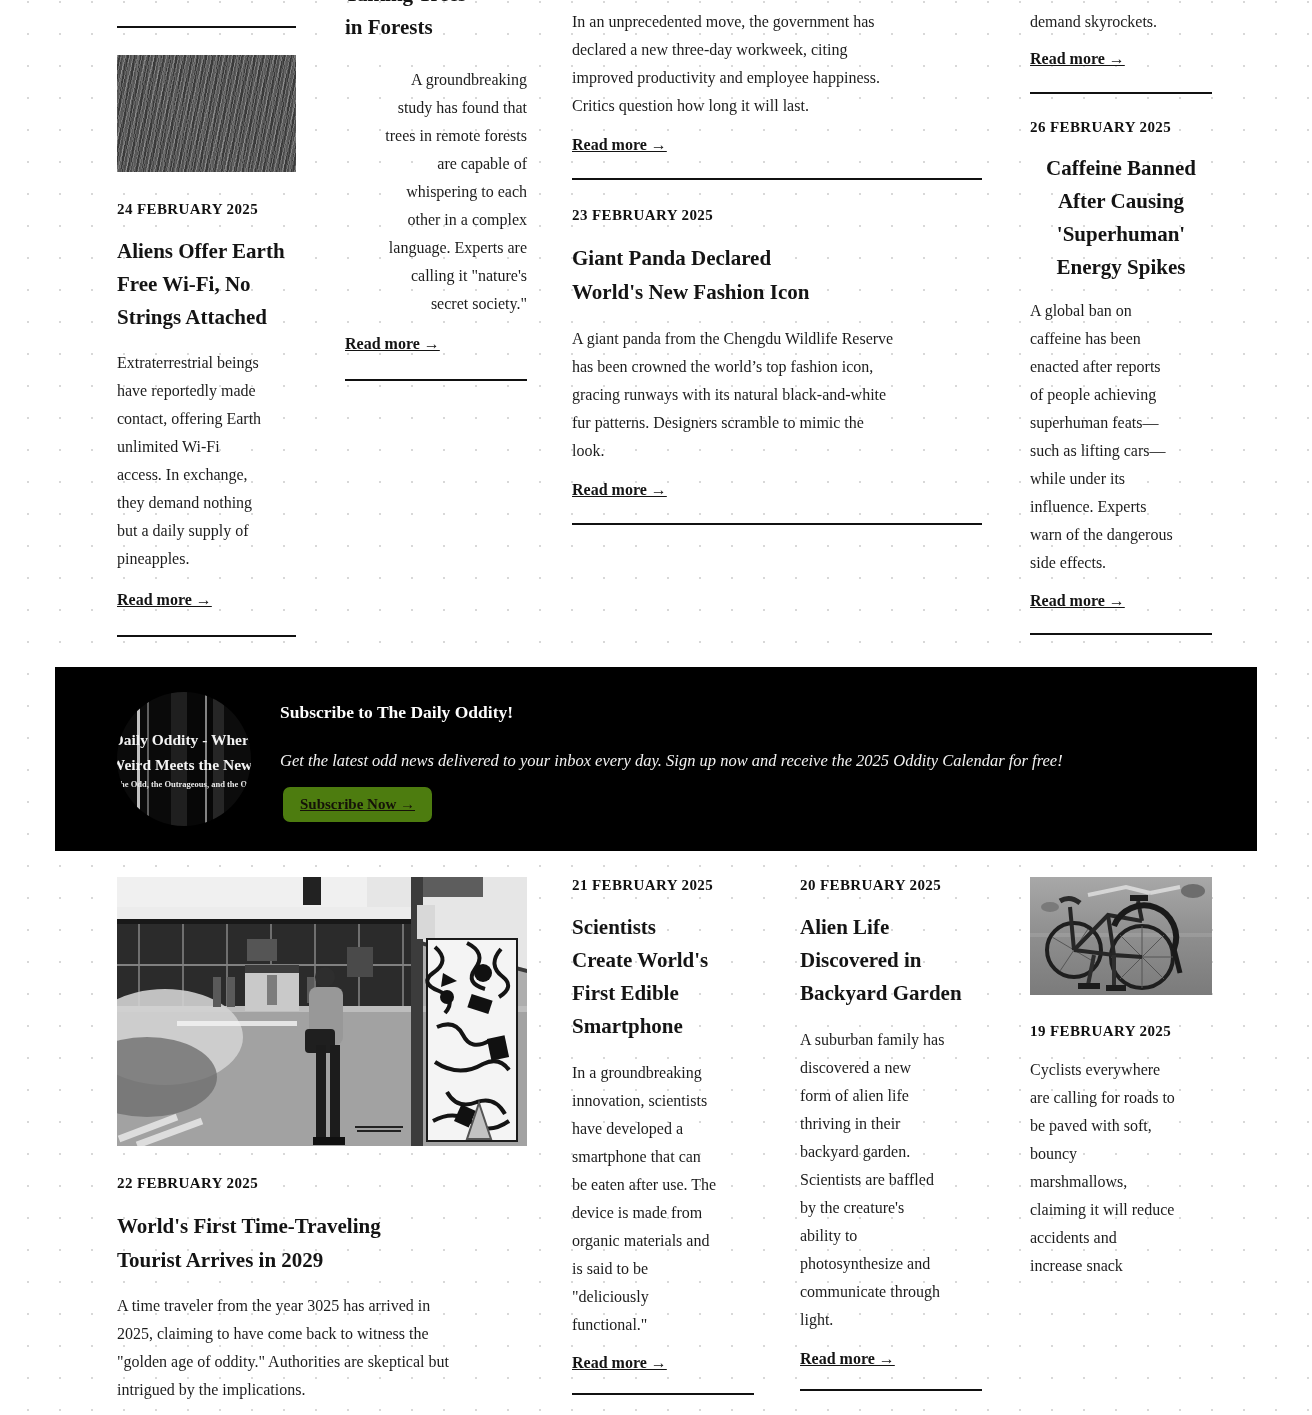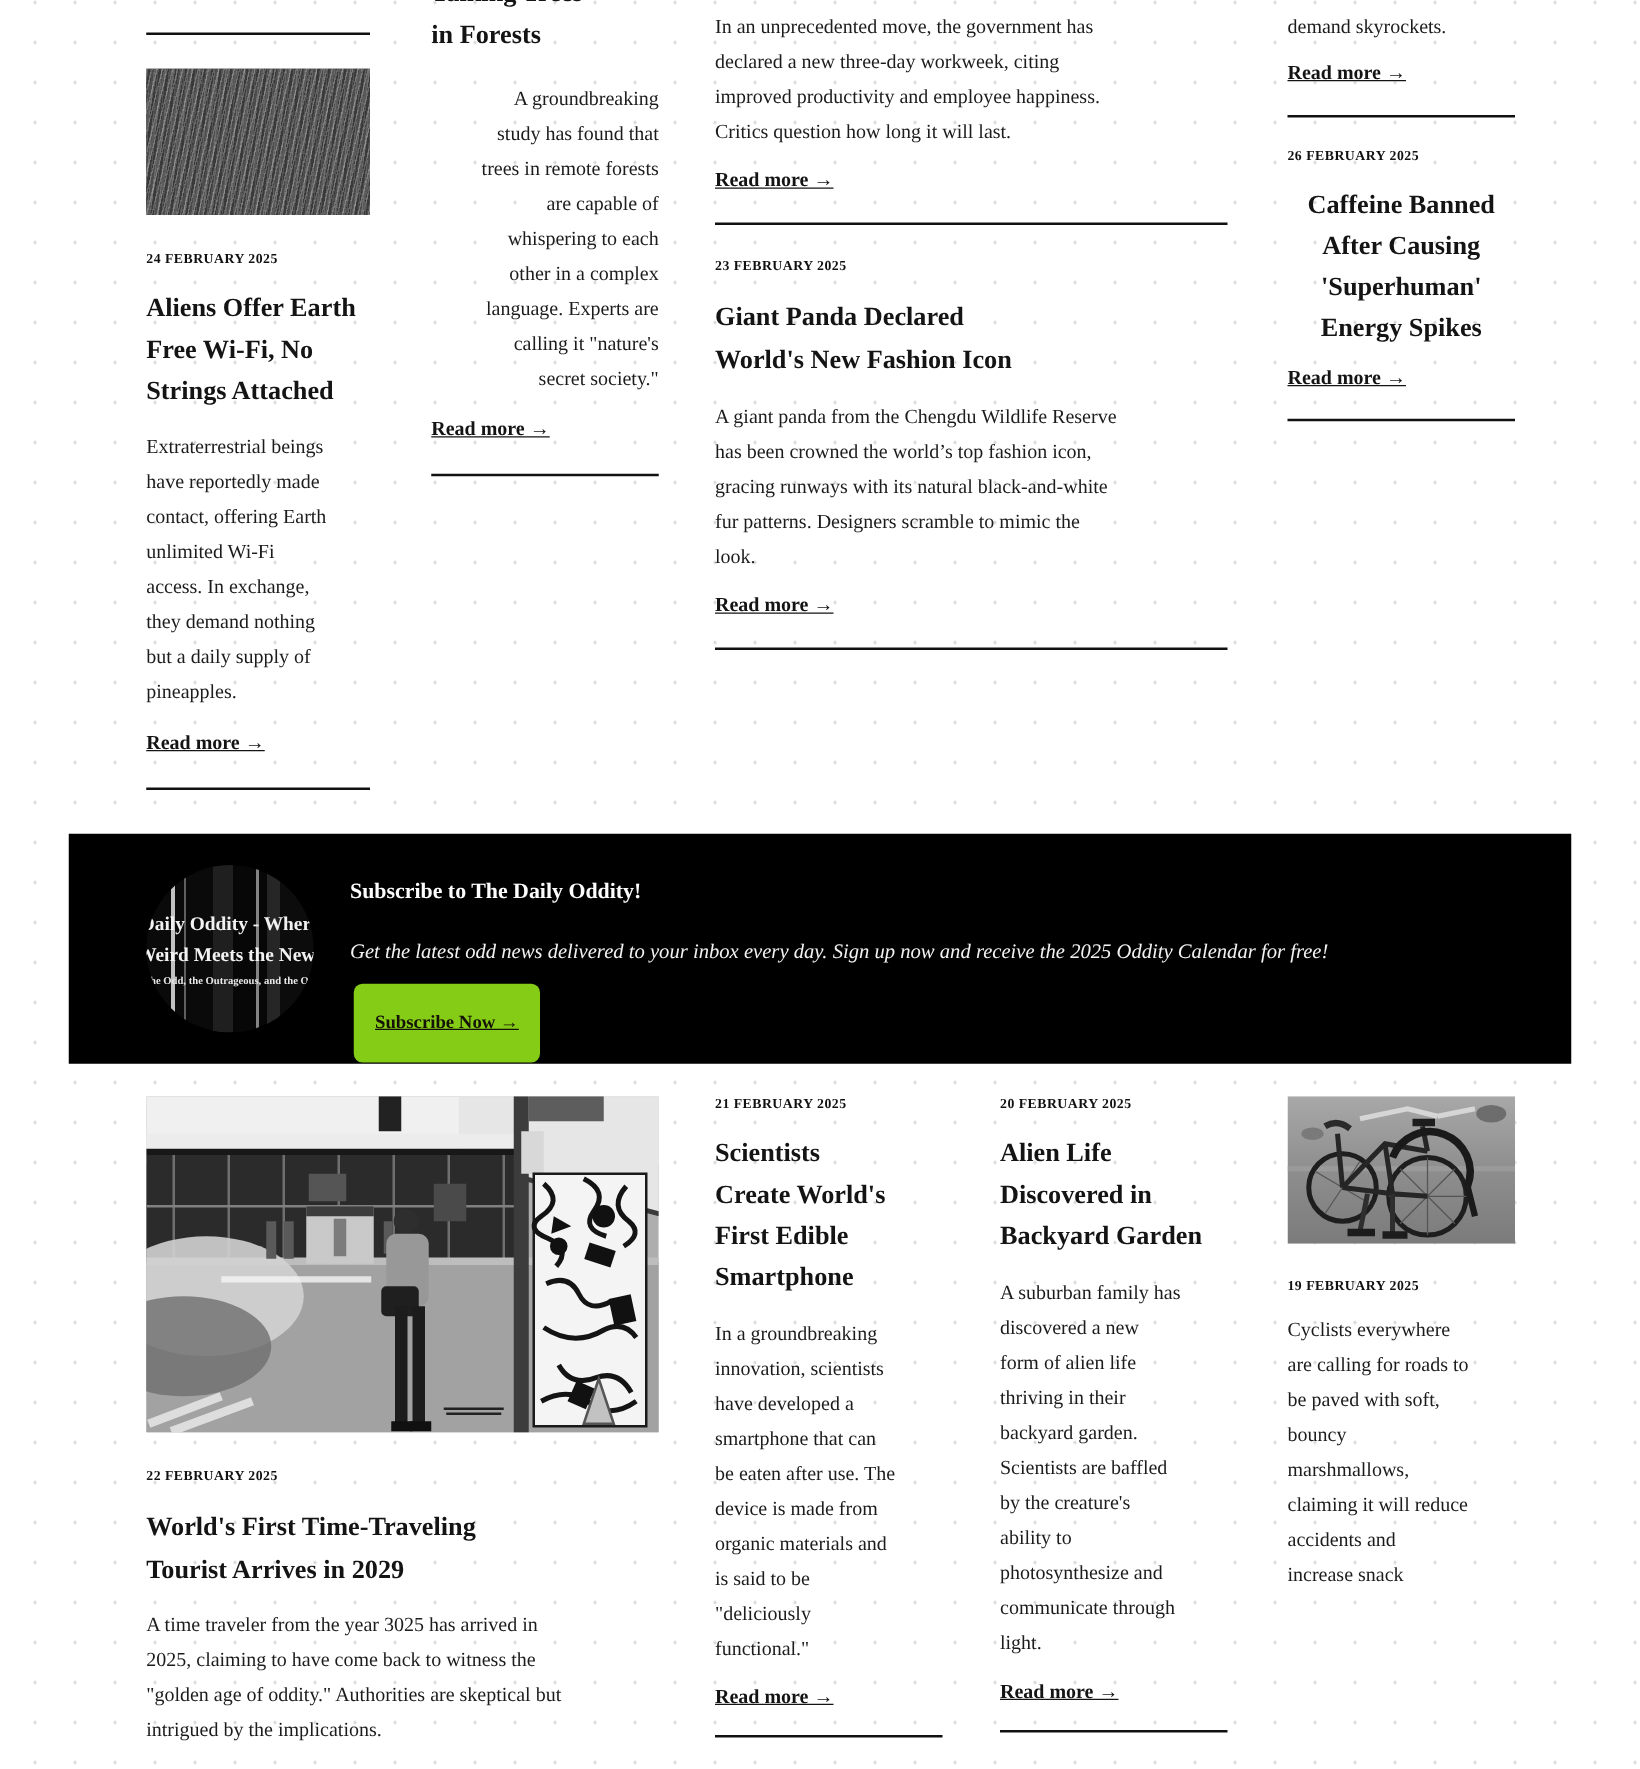--- a/index.html
+++ b/index.html
@@ -5,21 +5,21 @@
   html,body{margin:0;padding:0;}
   body{
     width:1312px;height:1415px;position:relative;overflow:hidden;
     background-color:#ffffff;
     background-image:radial-gradient(#d8d8d8 1.1px, rgba(0,0,0,0) 1.45px);
     background-size:32px 32px;background-position:12px 18px;
     font-family:"Liberation Serif", serif;color:#191919;
   }
   .card{position:absolute;}
   .rule{height:0;border-top:2px solid #111;}
-  .date{font-weight:bold;font-size:11px;letter-spacing:0.4px;color:#111;}
+  .date{font-weight:bold;font-size:15px;letter-spacing:0.4px;color:#111;}
   .title{font-weight:bold;font-size:21px;line-height:33px;white-space:pre-line;color:#141414;}
   .title.wide{line-height:34px;}
   .excerpt{font-size:16px;line-height:28px;white-space:pre-line;color:#1c1c1c;}
   .read-more{display:inline-block;font-weight:bold;font-size:16px;color:#141414;
     text-decoration:underline;cursor:pointer;}
   .thumb{display:block;width:100%;}
 
   
   #card-aliens{left:117px;top:26px;width:179px;}
   #card-aliens .thumb{margin-top:27px;height:117px;
@@ -63,23 +63,23 @@
   #nl-logo{position:absolute;left:62px;top:25px;width:134px;height:134px;border-radius:50%;
     overflow:hidden;
     background-image:
       linear-gradient(90deg, rgba(0,0,0,0) 0 20px, rgba(255,255,255,0.75) 20px 23px, rgba(0,0,0,0) 23px 30px, rgba(255,255,255,0.35) 30px 32px, rgba(0,0,0,0) 32px 88px, rgba(255,255,255,0.5) 88px 90px, rgba(0,0,0,0) 90px 100%),
       linear-gradient(90deg, #0a0a0a 0 40%, #1f1f1f 40% 52%, #070707 52% 72%, #262626 72% 80%, #0c0c0c 80% 100%);
     display:flex;flex-direction:column;justify-content:center;align-items:center;}
   .logo-line{color:#f2f2f2;font-weight:bold;font-size:15.5px;line-height:25px;white-space:nowrap;}
   .logo-tagline{color:#e8e8e8;font-weight:bold;font-size:8.5px;line-height:14px;white-space:nowrap;}
   #nl-heading{position:absolute;left:225px;top:35px;color:#fdfdfd;font-weight:bold;font-size:17.5px;}
   #nl-text{position:absolute;left:225px;top:84px;color:#f2f2f2;font-size:16.5px;}
-  #nl-button{position:absolute;left:228px;top:120px;display:inline-block;background:#84cc16;
+  #nl-button{position:absolute;left:228px;top:120px;display:inline-block;background:#4d7c0f;
     color:#151208;font-weight:bold;font-size:15px;text-decoration:underline;
-    padding:23px 17px;border-radius:7px;cursor:pointer;}
+    padding:9px 17px;border-radius:7px;cursor:pointer;}
 
   
   #card-timetraveler{left:117px;top:877px;width:410px;}
   #card-timetraveler .thumb{height:269px;}
   #card-timetraveler .date{margin-top:29px;}
   #card-timetraveler .title{margin-top:17px;}
   #card-timetraveler .excerpt{margin-top:15px;}
 
   #card-smartphone{left:572px;top:877px;width:182px;}
   #card-smartphone .title{margin-top:17px;}
@@ -158,20 +158,30 @@
 
 <article class="card" id="card-col4">
   <p class="excerpt" style="margin:0;">demand skyrockets.</p>
   <div class="rm1"><a class="read-more">Read more →</a></div>
   <div class="rule mid"></div>
   <div class="date">26 FEBRUARY 2025</div>
   <h2 class="title" style="margin:16px 0 0 0;">Caffeine Banned
 After Causing
 'Superhuman'
 Energy Spikes</h2>
+  <p class="excerpt excerpt2" style="margin-bottom:0;">A global ban on
+caffeine has been
+enacted after reports
+of people achieving
+superhuman feats—
+such as lifting cars—
+while under its
+influence. Experts
+warn of the dangerous
+side effects.</p>
   <div class="rm2"><a class="read-more">Read more →</a></div>
   <div class="rule bottom"></div>
 </article>
 
 <section class="card" id="subscribe-banner">
   <div id="nl-logo">
     <span class="logo-line">Daily Oddity - Where</span>
     <span class="logo-line">Weird Meets the News</span>
     <span class="logo-tagline">the Odd, the Outrageous, and the Oc</span>
   </div>

